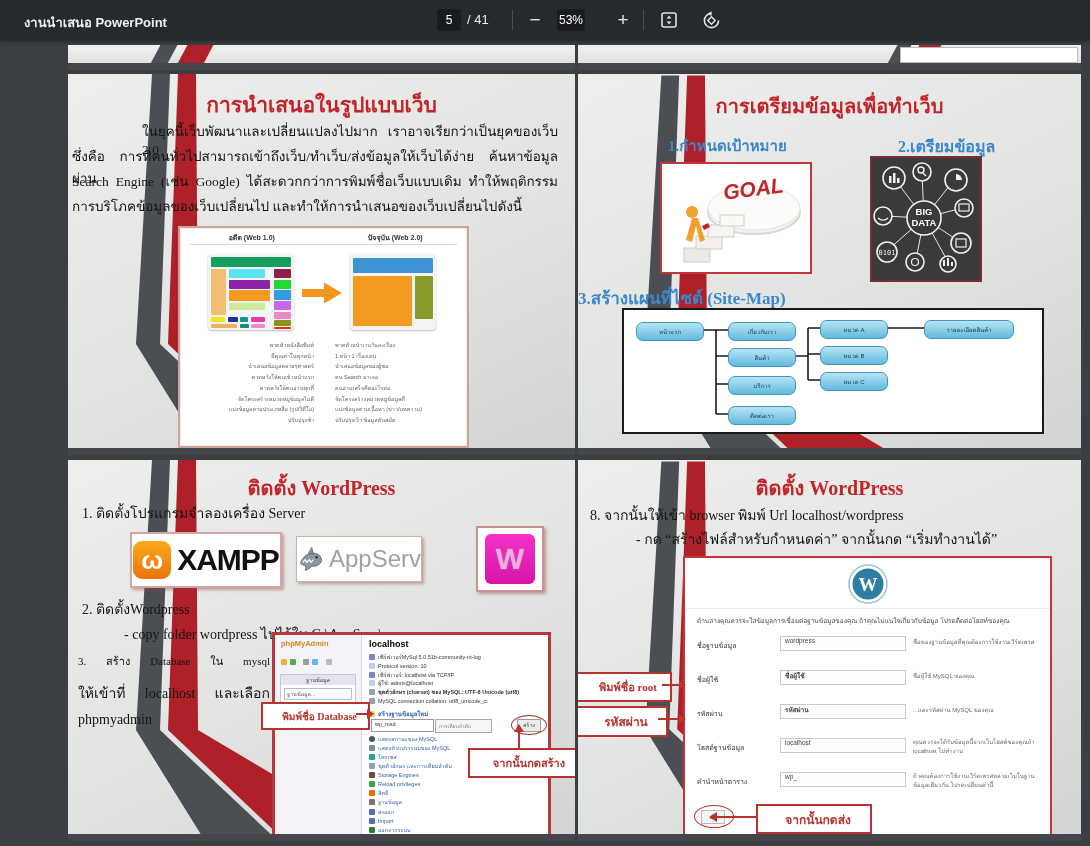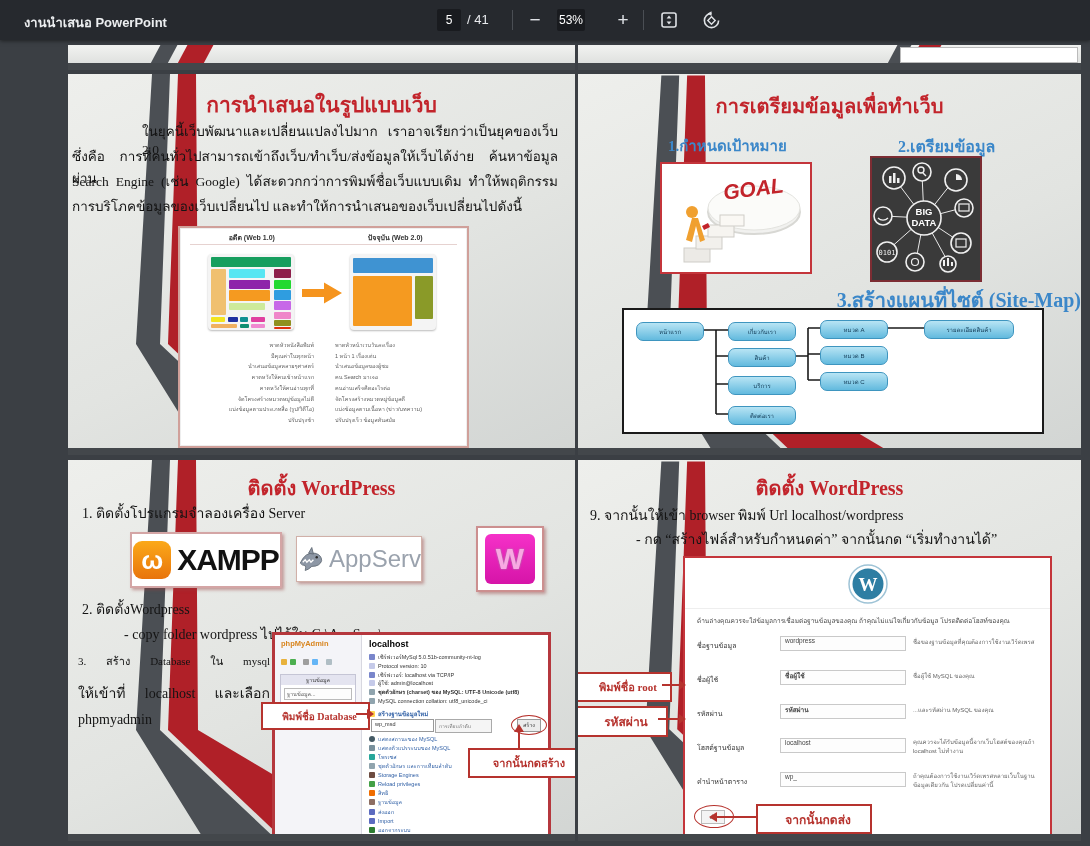--- a/index.html
+++ b/index.html
@@ -232,21 +232,21 @@
             <rect x="79" y="104" width="2" height="4"></rect>
           <circle cx="43" cy="104" r="3.5" fill="none" stroke="#f0f0f0" stroke-width="1.2"></circle>
           <text x="15" y="97" font-size="7" text-anchor="middle" fill="#f0f0f0" font-family="monospace">0101</text>
           <path d="M6 60 a7 7 0 0 0 10 0" fill="none" stroke="#f0f0f0" stroke-width="1.3"></path>
         </g>
         <text x="52" y="57" text-anchor="middle" font-size="9.5" font-weight="bold" fill="#ffffff">BIG</text>
         <text x="52" y="68" text-anchor="middle" font-size="9.5" font-weight="bold" fill="#ffffff">DATA</text>
       </svg>
     </div>
 
-    <div class="bluehead" style="left:0;top:210px;width:100%;text-align:right;font-size:20px;">3.สร้างแผนที่ไซต์ (Site-Map)</div>
+    <div class="bluehead" style="left:0;top:210px;width:100%;text-align:left;font-size:17px;">3.สร้างแผนที่ไซต์ (Site-Map)</div>
 
     <div style="position:absolute;left:44px;top:234px;width:418px;height:122px;background:#fff;border:2px solid #1a1a1a;">
       <svg style="position:absolute;left:0;top:0;" width="414" height="118" viewBox="0 0 414 118">
         <g stroke="#1a1a1a" stroke-width="1.6" fill="none">
           <path d="M78 20 H92 M92 20 V104 M92 20 H104 M92 46 H104 M92 74 H104 M92 104 H104"></path>
           <path d="M170 46 H184 M184 18 V70 M184 18 H196 M184 44 H196 M184 70 H196"></path>
           <path d="M262 18 H300"></path>
         </g>
       </svg>
       <div class="sm-box" style="left:12px;top:12px;width:66px;height:17px;">หน้าแรก</div>
@@ -353,21 +353,21 @@
     </svg>
     <div class="slide-bottom"></div>
   </div>
 
   <div class="slide" style="left:578px;top:420px;width:503px;height:381px;">
     <svg class="stripes" width="503" height="381" viewBox="0 0 507 381">
       <polygon points="84,0 102,0 92,270 210,381 137,381 68,270" fill="#4b4f54"></polygon>
       <polygon points="110,0 128,0 130,270 317,381 217,381 100,270" fill="#b02028"></polygon>
     </svg>
     <div class="redtitle" style="top:12px;font-size:20px;">ติดตั้ง WordPress</div>
-    <div class="bodytext" style="left:12px;top:44px;font-size:14px;">9. จากนั้นให้เข้า browser พิมพ์ Url localhost/wordpress</div>
+    <div class="bodytext" style="left:12px;top:44px;font-size:14px;">8. จากนั้นให้เข้า browser พิมพ์ Url localhost/wordpress</div>
     <div class="bodytext" style="left:58px;top:68px;font-size:14px;">- กด “สร้างไฟล์สำหรับกำหนดค่า” จากนั้นกด “เริ่มทำงานได้”</div>
 
     <div class="wpf" style="left:105px;top:96px;width:365px;height:280px;">
       <svg style="position:absolute;left:163px;top:6px;" width="40" height="40" viewBox="0 0 40 40">
         <circle cx="20" cy="20" r="19" fill="#fff" stroke="#9ec3d6" stroke-width="1.5"></circle>
         <circle cx="20" cy="20" r="15.5" fill="#2e7ea3"></circle>
         <text x="20" y="26.5" text-anchor="middle" font-size="19" font-weight="bold" fill="#fff" font-family="serif">W</text>
       </svg>
       <div style="position:absolute;left:0;top:50px;width:100%;height:1px;background:#eee;"></div>
       <div style="position:absolute;left:12px;top:58px;width:340px;font-size:6.5px;color:#444;">ด้านล่างคุณควรจะใส่ข้อมูลการเชื่อมต่อฐานข้อมูลของคุณ ถ้าคุณไม่แน่ใจเกี่ยวกับข้อมูล โปรดติดต่อโฮสท์ของคุณ</div>

